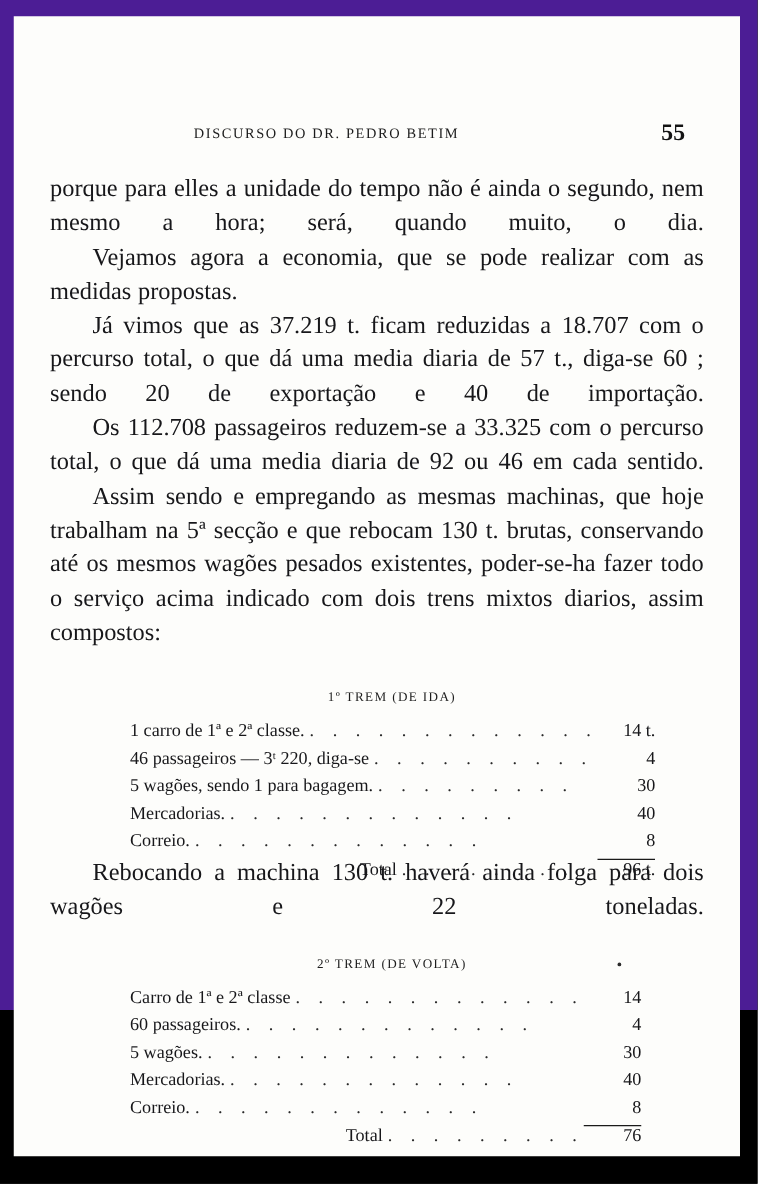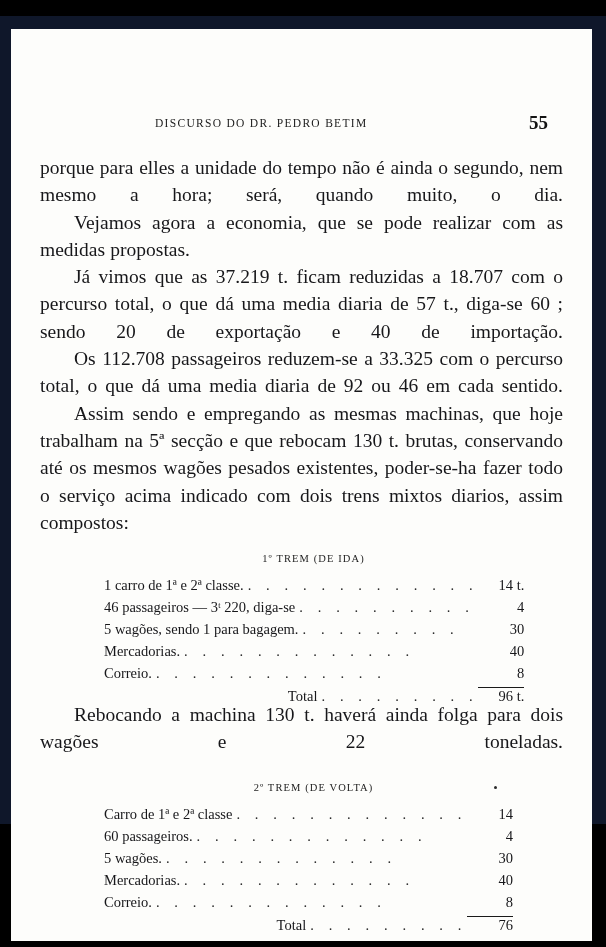--- a/index.html
+++ b/index.html
@@ -11,22 +11,21 @@
     width: 606px;
     height: 947px;
     overflow: hidden;
     font-family: "Liberation Serif", serif;
   }
   #scan-frame {
     position: absolute;
     left: 0; top: 0;
     width: 606px;
     height: 808px;
-    background: #0f172a;
-    margin-top: 16px;
+    background: #4c1d95;
   }
   #page-sheet {
     position: absolute;
     left: 11px;
     top: 13px;
     width: 581px;
     height: 912px;
     background: #fdfdfb;
     overflow: hidden;
   }
@@ -150,21 +149,21 @@
     </div>
 
     <div id="body-block">
       <p class="para noindent tight">porque para elles a unidade do tempo não é ainda o segundo, nem mesmo a hora; será, quando muito, o dia.</p>
       <p class="para">Vejamos agora a economia, que se pode realizar com as medidas propostas.</p>
       <p class="para tight">Já vimos que as 37.219 t. ficam reduzidas a 18.707 com o percurso total, o que dá uma media diaria de 57 t., diga-se 60 ; sendo 20 de exportação e 40 de importação.</p>
       <p class="para tight">Os 112.708 passageiros reduzem-se a 33.325 com o percurso total, o que dá uma media diaria de 92 ou 46 em cada sentido.</p>
       <p class="para tight">Assim sendo e empregando as mesmas machinas, que hoje trabalham na 5ª secção e que rebocam 130 t. brutas, conservando até os mesmos wagões pesados existentes, poder-se-ha fazer todo o serviço acima indicado com dois trens mixtos diarios, assim compostos:</p>
     </div>
 
-    <div class="train-block" style="top:524px;">
+    <div class="train-block" style="top:540px;">
       <div class="train-caption">1º TREM (DE IDA)</div>
       <table class="train">
         <tbody>
           <tr>
             <td class="item"><span class="lbl">1 carro de 1ª e 2ª classe.</span><span class="leader">. . . . . . . . . . . . .</span></td>
             <td class="qty">14 t.</td>
           </tr>
           <tr>
             <td class="item"><span class="lbl">46 passageiros — 3ᵗ 220, diga-se</span><span class="leader">. . . . . . . . . .</span></td>
             <td class="qty">4</td>

